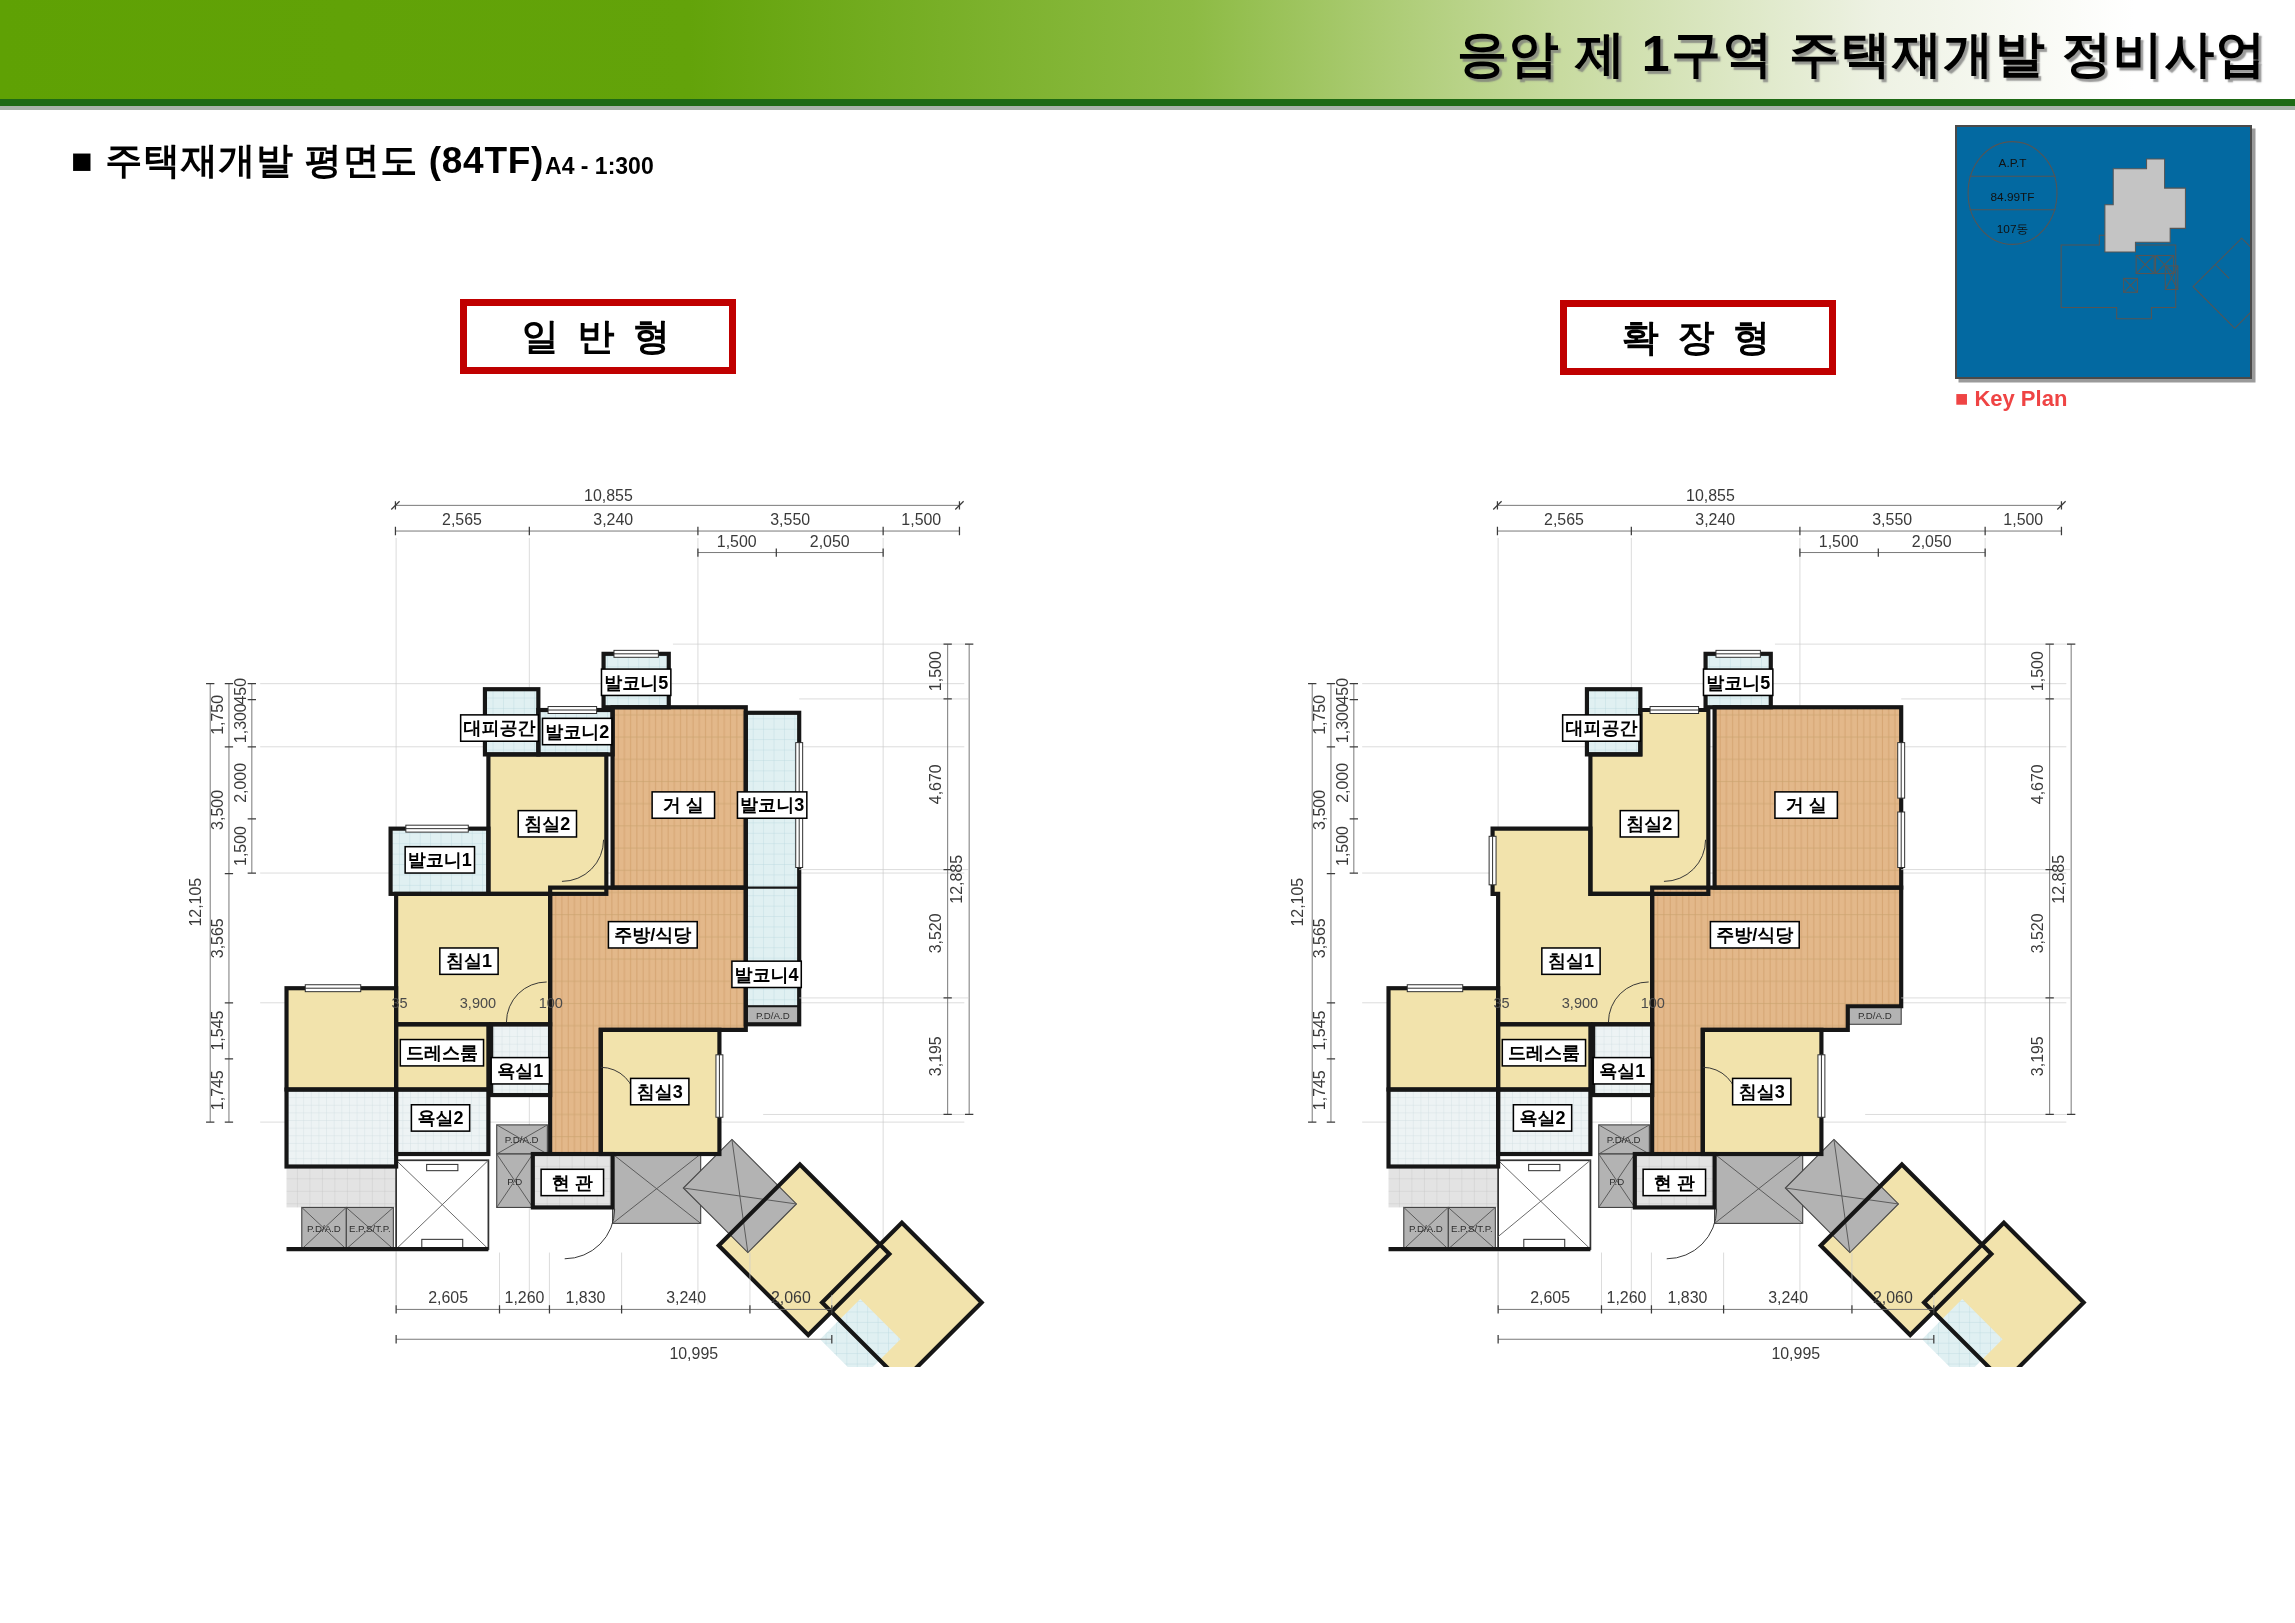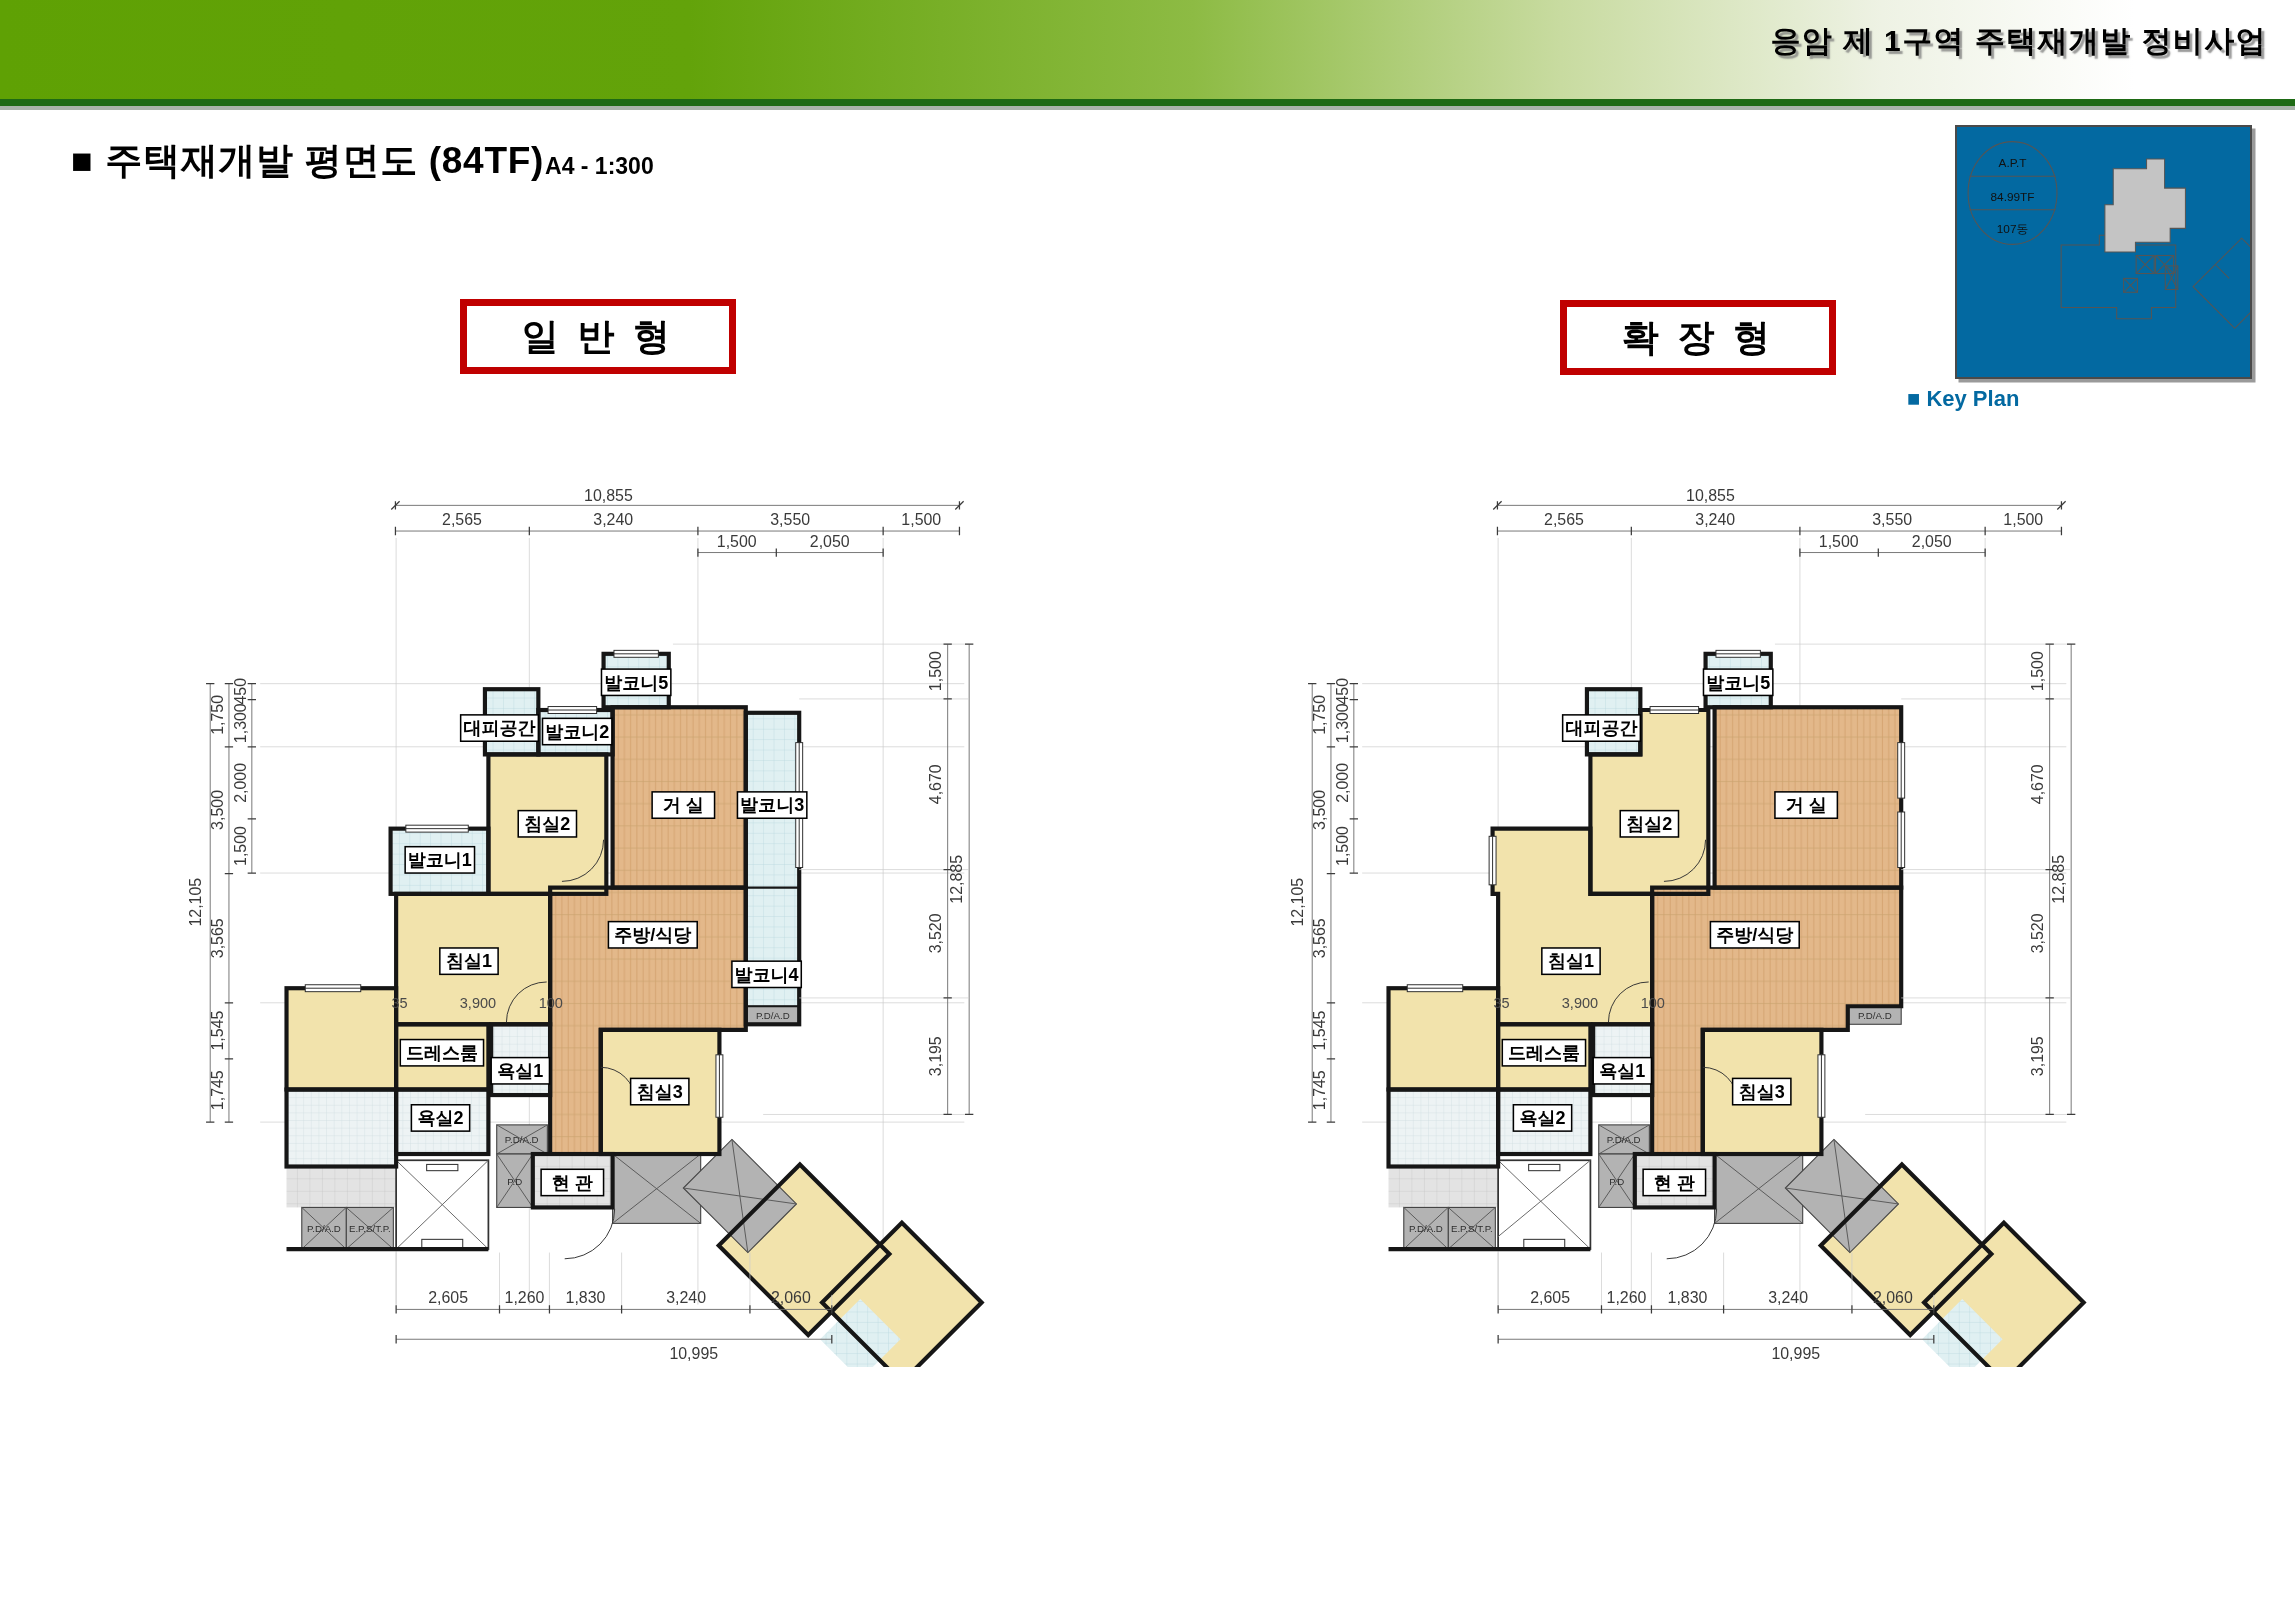--- a/index.html
+++ b/index.html
@@ -3,36 +3,36 @@
 <meta charset="utf-8">
 <style>
   html,body{margin:0;padding:0;}
   body{width:2295px;height:1624px;position:relative;background:#fff;
        font-family:"Liberation Sans",sans-serif;overflow:hidden;}
   
   .hdr{position:absolute;left:0;top:0;width:2295px;height:99px;
        background:linear-gradient(to right,#5fa104 0%,#63a30a 30%,#8dbb44 52%,#c8dba0 68%,#eef2e4 82%,#ffffff 93%);}
   .hdr-line{position:absolute;left:0;top:99px;width:2295px;height:7px;background:#1e6a14;}
   .hdr-shadow{position:absolute;left:0;top:106px;width:2295px;height:3.5px;background:#a9b3a9;}
-  .hdr-title{position:absolute;top:21px;right:28px;font-size:30px;font-weight:bold;color:#000;
+  .hdr-title{position:absolute;top:21px;right:28px;font-size:50px;font-weight:bold;color:#000;
        letter-spacing:1.4px;text-shadow:2.8px 2.8px 1.4px rgba(120,120,120,.75);margin-left:8px;}
   
   .ptitle{position:absolute;left:71px;top:142px;display:flex;align-items:flex-end;}
   .ptitle .sq{font-size:36px;line-height:1;font-weight:bold;margin-right:12.5px;}
   .ptitle .main{font-size:37px;font-weight:bold;letter-spacing:0.7px;line-height:1;}
   .ptitle .sub{font-size:23px;font-weight:bold;margin-left:1px;line-height:1.1;}
   
   .typebox{position:absolute;width:262px;height:61px;border:7.6px solid #c00000;background:#fff;
        display:flex;align-items:center;justify-content:center;font-size:37px;font-weight:bold;letter-spacing:4.2px;}
   #typeA{left:460px;top:299px;}
   #typeB{left:1560px;top:300px;}
   
   .keyplan{position:absolute;left:1955px;top:125px;width:293px;height:250px;background:#0369a1;
        border:2.1px solid #4a4a4a;box-shadow:3.5px 3.5px 0 #9a9a9a;}
-  .kp-caption{position:absolute;left:1907px;top:386px;font-size:22px;font-weight:bold;color:#0369a1;}
+  .kp-caption{position:absolute;left:1955px;top:386px;font-size:22px;font-weight:bold;color:#ef4444;}
   
   .plan{position:absolute;width:916px;height:888px;}
   #planA{left:97px;top:479px;}
   #planB{left:1199px;top:479px;}
   svg text{font-family:"Liberation Sans",sans-serif;text-anchor:middle;}
   .ax{stroke:#cccccc;stroke-width:1;fill:none;}
   .w{fill:none;stroke:#161616;stroke-width:6;}
   .w2{fill:none;stroke:#161616;stroke-width:3;}
   .dl{stroke:#6a6a6a;stroke-width:1.3;fill:none;}
   .tk{stroke:#3c3c3c;stroke-width:1.8;fill:none;}

